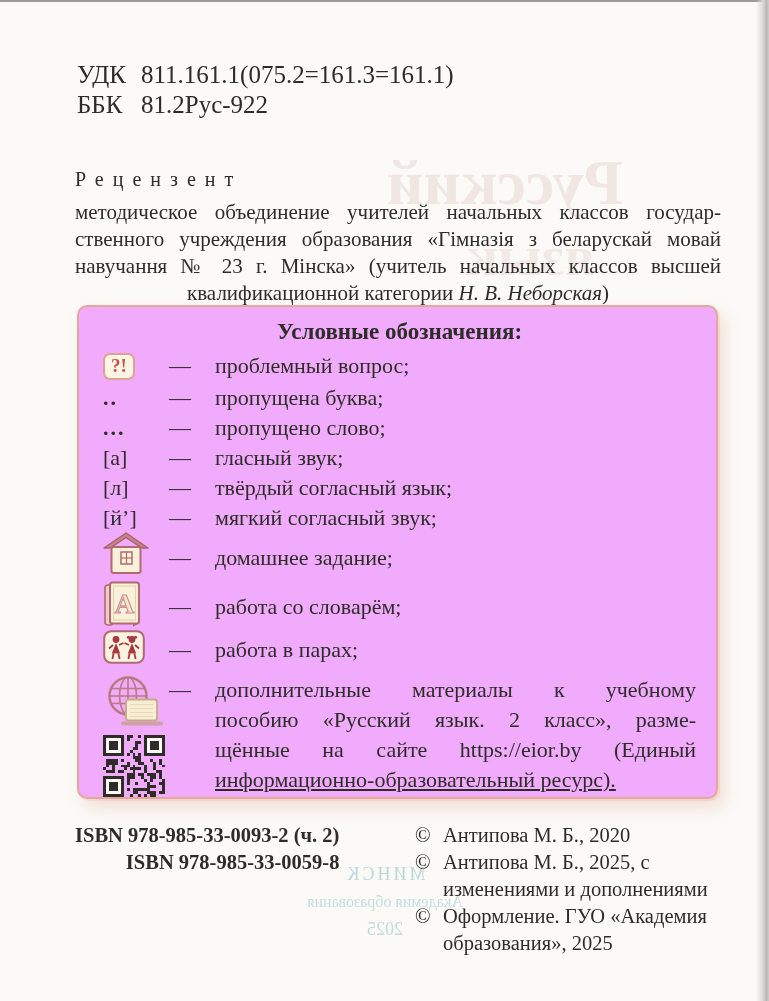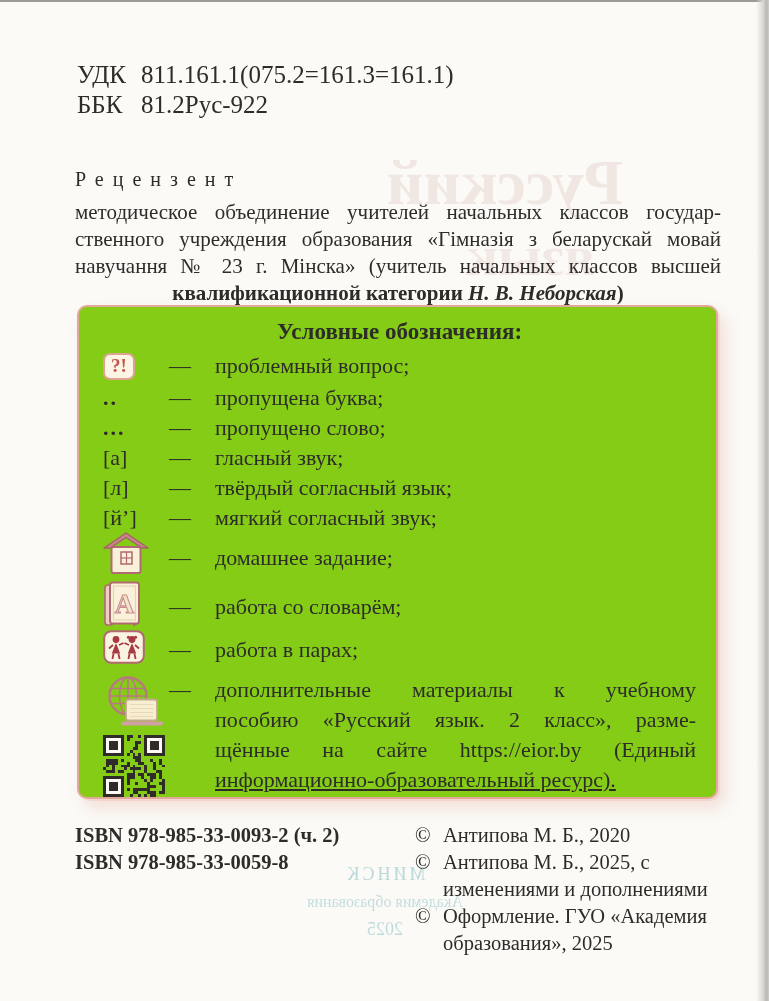--- a/index.html
+++ b/index.html
@@ -30,24 +30,24 @@
   .g-b1{left:230px;top:893px;width:310px;font-size:16px;color:#8fc3c6;opacity:.5;}
   .g-b2{left:290px;top:919px;width:190px;font-size:18px;color:#8fc3c6;opacity:.55;}
   
   .z{position:absolute;z-index:1;}
   .imprint{left:77px;top:60px;font-size:25px;line-height:30px;}
   .imp-label{display:inline-block;width:64px;}
   .rev-heading{left:75px;top:168px;width:620px;
     font-size:20px;letter-spacing:.45em;}
   .rev-body{left:75px;top:199px;width:646px;font-size:21px;line-height:27px;}
   .rev-line{text-align:justify;text-align-last:justify;}
-  .rev-last{text-align:center;font-weight:bold;}
+  .rev-last{text-align:center;}
   .rev-name{font-style:italic;}
   .legend-box{left:77px;top:305px;width:641px;height:494px;box-sizing:border-box;
-    border:2px solid #e3a89a;border-radius:10px;background:#84cc16;
+    border:2px solid #e3a89a;border-radius:10px;background:#f0abfc;
     padding:10px 20px 8px 24px;
     box-shadow:7px 9px 16px rgba(224,158,143,.30), 2px 2px 0 rgba(243,211,203,.45);}
   .legend-title{height:32px;line-height:30px;text-align:center;font-weight:bold;font-size:23px;}
   .l-row{display:flex;align-items:center;height:30px;}
   .l-row.tall34{height:34px;}
   .l-row.h50{height:50px;}
   .l-row.h48{height:48px;}
   .l-row.h38{height:38px;}
   .l-row.top{align-items:flex-start;}
   .sym{width:66px;flex:none;font-size:22px;}
@@ -55,21 +55,21 @@
   .dash{width:46px;flex:none;font-size:22px;text-align:left;}
   .lab{font-size:22px;white-space:nowrap;}
   .badge{display:inline-block;font-size:19px;font-weight:bold;color:#c5534f;
     background:#fbf5e3;border:2px solid #dfa191;border-radius:7px;
     padding:0px 6px 1px 6px;line-height:22px;}
   .icon-col{width:66px;flex:none;display:flex;flex-direction:column;align-items:flex-start;gap:8px;}
   .globe-dash{width:46px;flex:none;font-size:22px;line-height:30px;}
   .globe-text{width:481px;font-size:22px;line-height:30px;}
   .gt-line{text-align:justify;text-align-last:justify;white-space:nowrap;}
   .gt-line.last{text-align-last:left;text-decoration:underline;}
-  .footer-isbn{left:75px;top:822px;font-weight:bold;font-size:20.5px;line-height:27px;}
+  .footer-isbn{left:75px;top:822px;font-weight:bold;font-size:20.5px;line-height:27px;text-align:right;}
   .footer-copy{left:415px;top:822px;width:312px;font-size:20.5px;line-height:27px;}
   .c-line{display:flex;}
   .c-sym{width:28px;flex:none;}
   .c-text{flex:1;}
   svg text{font-family:"Liberation Serif","DejaVu Serif",serif;}
 </style>
 </head>
 <body>
 
 <div class="page">

